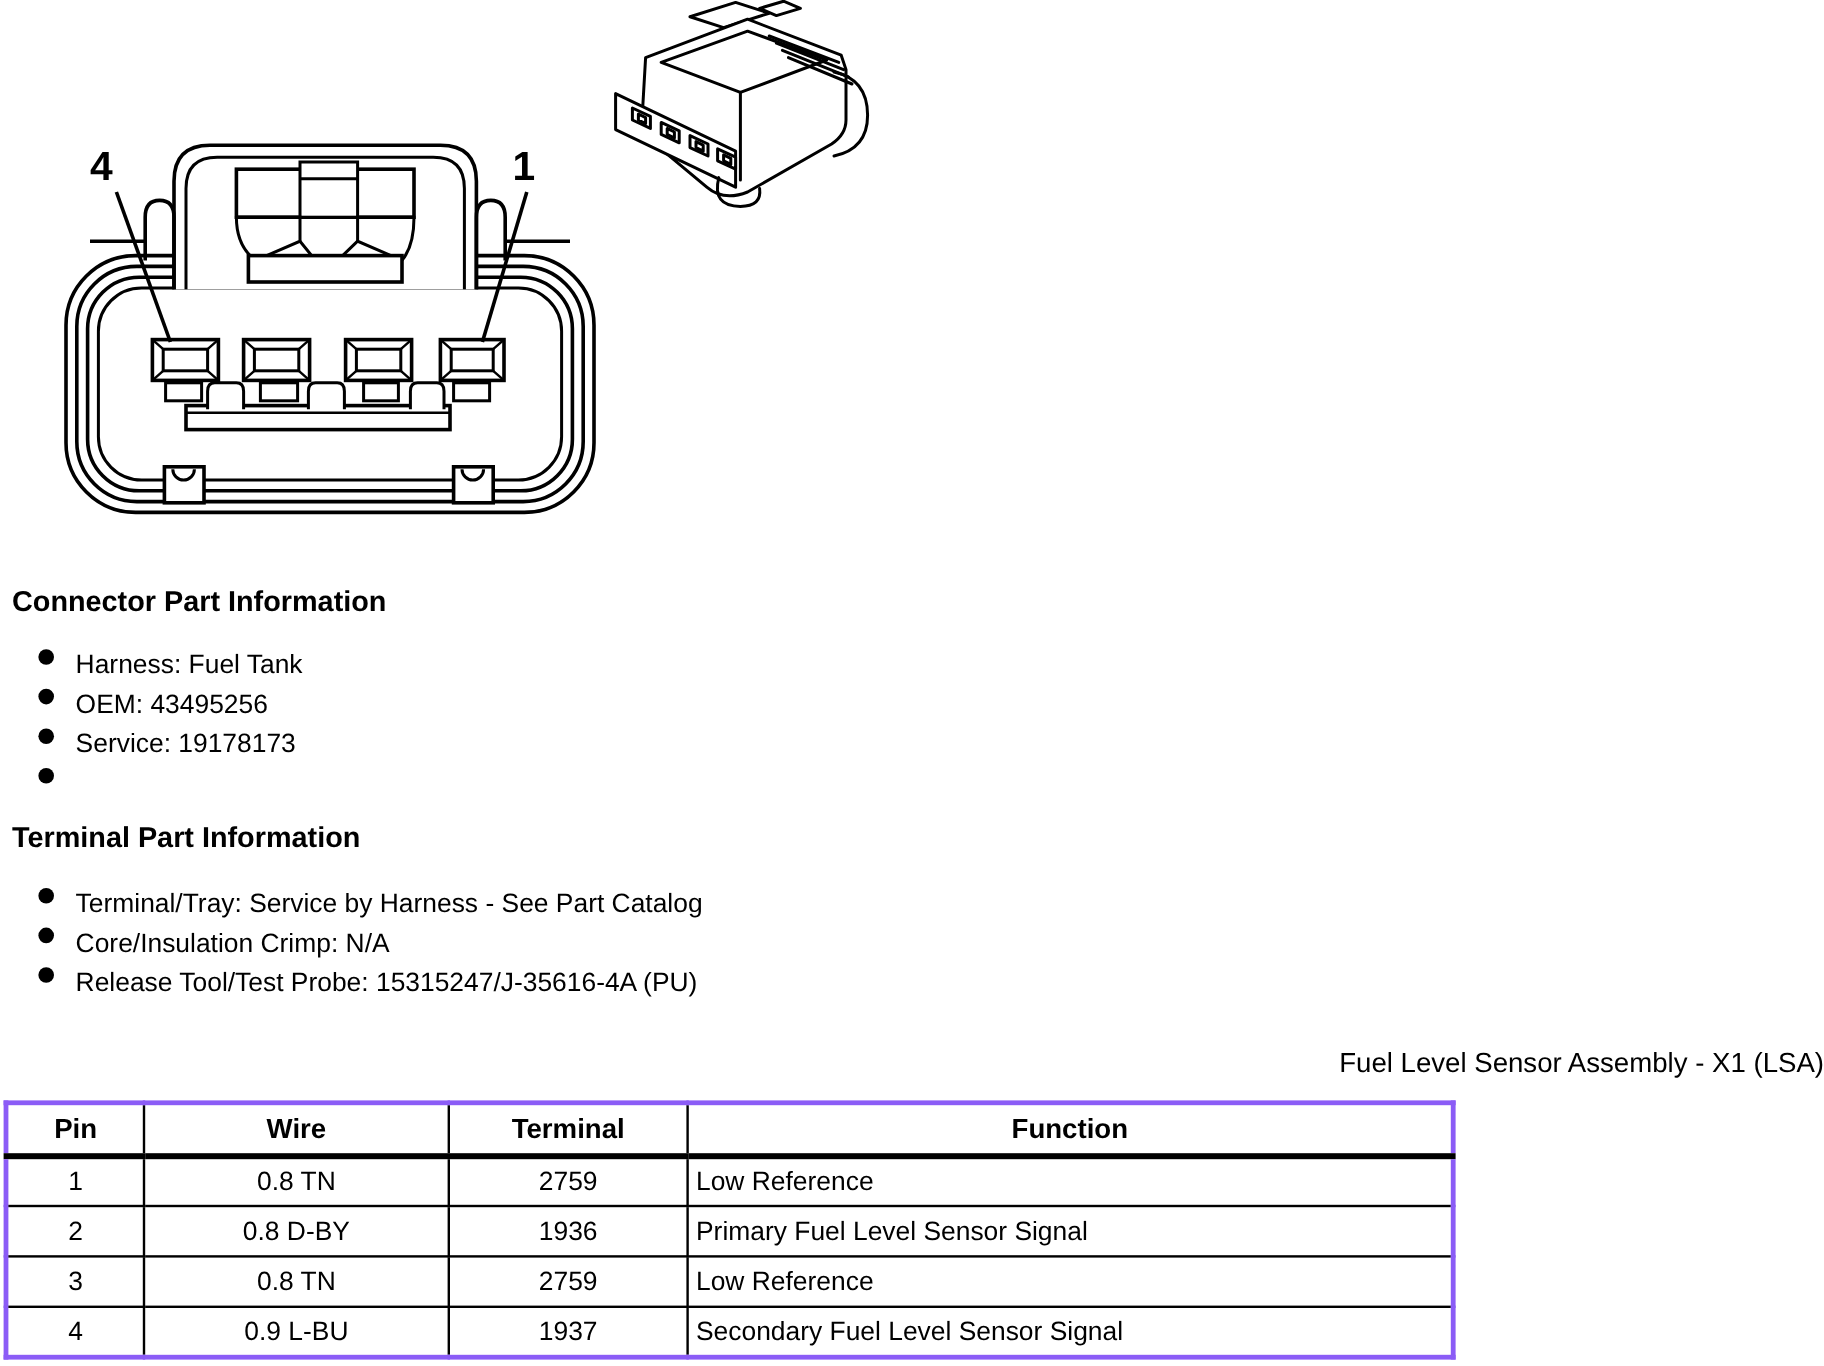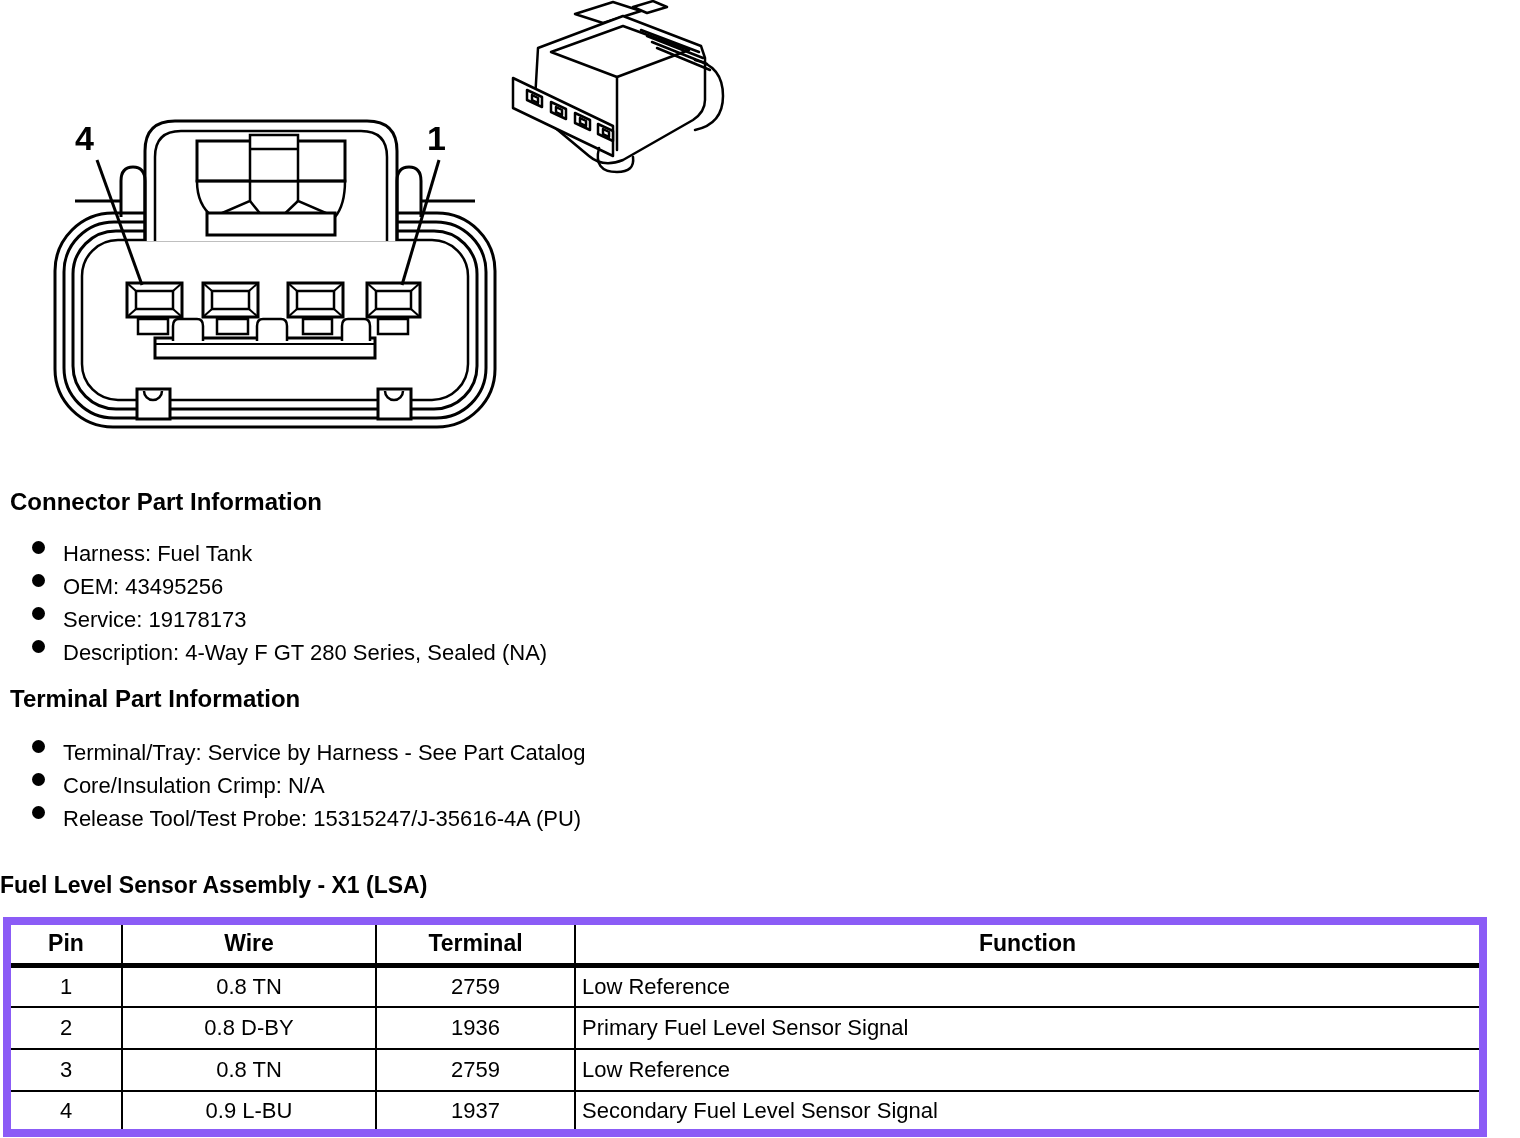--- a/index.html
+++ b/index.html
@@ -15,26 +15,26 @@
   #connector-heading { top:488px; }
   #terminal-heading  { top:685px; }
 
   .bullets { position:absolute; left:32px; }
   #connector-bullets { top:541px; }
   #terminal-bullets  { top:740px; }
   .brow { display:flex; align-items:flex-start; height:33px; }
   .dot { width:13px; height:13px; border-radius:50%; background:#000; margin-right:18px; flex:none; }
   .btxt { font-size:22px; white-space:nowrap; }
 
-  .table-title { position:absolute; top:872px; left:0; width:100%; text-align:left;
-                 font-size:23px; font-weight:bold; }
-
-  table.pin-table { position:absolute; top:917px; left:3px; width:1484px;
+  .table-title { position:absolute; top:872px; left:0; width:100%; text-align:right;
+                 font-size:23px; font-weight:normal; }
+
+  table.pin-table { position:absolute; top:917px; left:3px; width:1210px;
                     border-collapse:collapse; table-layout:fixed;
-                    border:8px solid #8b5cf6; }
+                    border:4px solid #8b5cf6; }
   .pin-table th { font-size:23px; font-weight:bold; text-align:center; height:44px;
                   border:2px solid #000; border-bottom:5px solid #000; }
   .pin-table td { font-size:22px; height:42px; border:2px solid #000; padding:0 6px; }
   .pin-table td.c { text-align:center; }
   .pin-table td.l { text-align:left; }
 
   svg text.pinlab { font-family:"Liberation Sans", sans-serif; font-weight:bold; font-size:34px; fill:#000; }
 </style>
 </head>
 <body>
@@ -162,21 +162,20 @@
     <div class="brow">
       <span class="dot"></span>
       <span class="btxt">OEM: 43495256</span>
     </div>
     <div class="brow">
       <span class="dot"></span>
       <span class="btxt">Service: 19178173</span>
     </div>
     <div class="brow">
       <span class="dot"></span>
-      <span class="btxt">Description: 4-Way F GT 280 Series, Sealed (NA)</span>
     </div>
   </div>
 
   <div class="heading" id="terminal-heading">Terminal Part Information</div>
 
   <div class="bullets" id="terminal-bullets">
     <div class="brow">
       <span class="dot"></span>
       <span class="btxt">Terminal/Tray: Service by Harness - See Part Catalog</span>
     </div>

